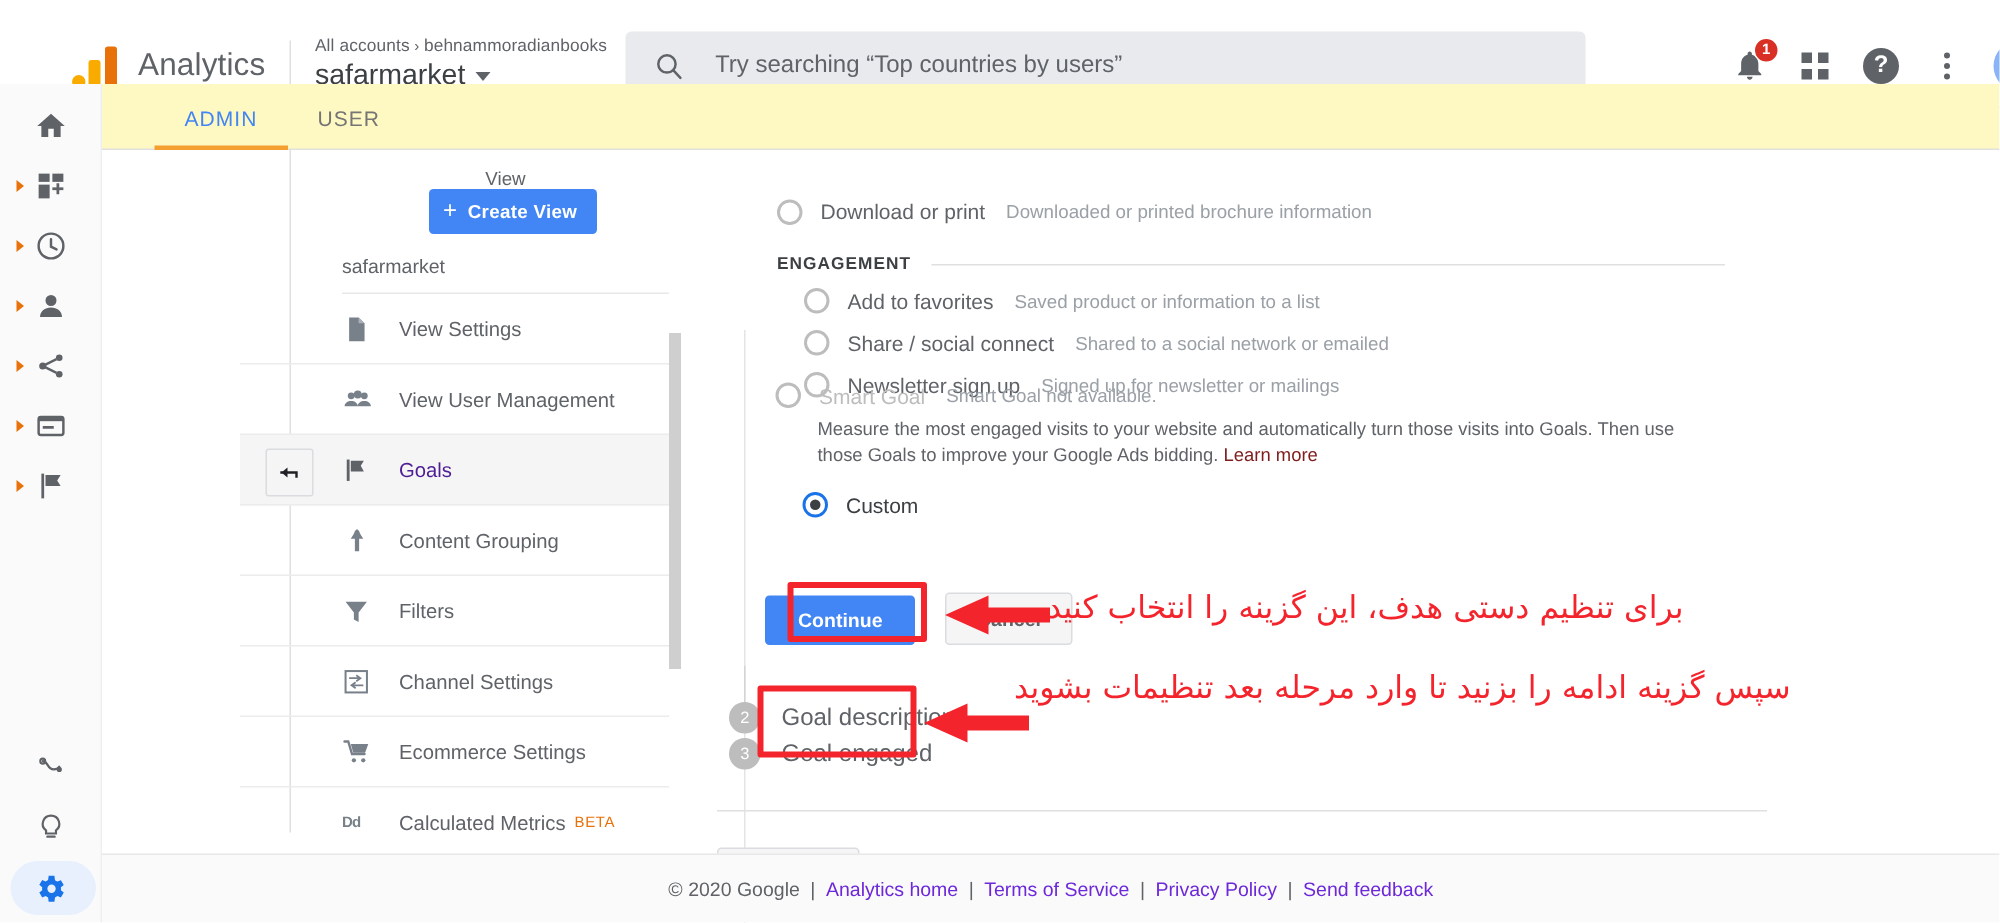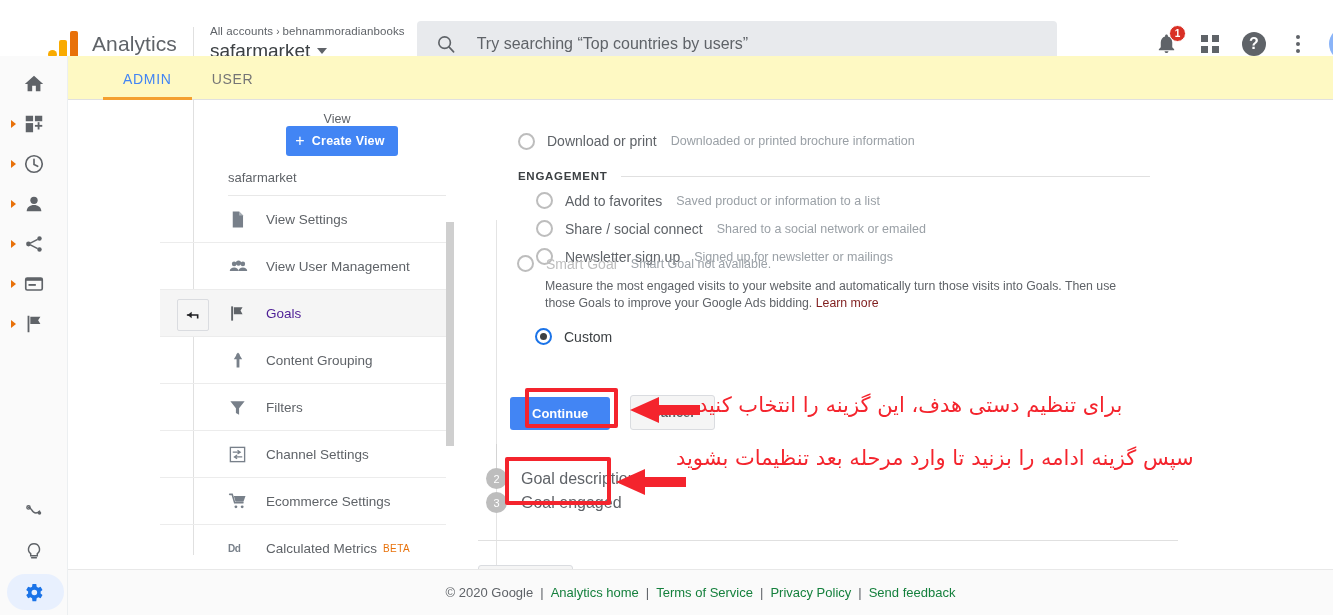--- a/index.html
+++ b/index.html
@@ -219,21 +219,21 @@
     white-space: nowrap; z-index: 6; font-family: "DejaVu Sans", sans-serif;
   }
 
   
   .footer {
     position: absolute; left: 0; bottom: 0; width: 1265px; height: 46px;
     background: #fafafa; border-top: 1px solid #e8e8e8;
     display: flex; align-items: center; justify-content: center;
     font-size: 13px; color: #5f6368;
   }
-  .footer a { color: #15803d; text-decoration: none; }
+  .footer a { color: #6d28d9; text-decoration: none; }
   .footer .pipe { margin: 0 7px; color: #5f6368; }
 </style>
 </head>
 <body>
 
 <div id="app">
 
   <div class="topbar">
     <div class="ga-logo">
       <i class="b1"></i>

